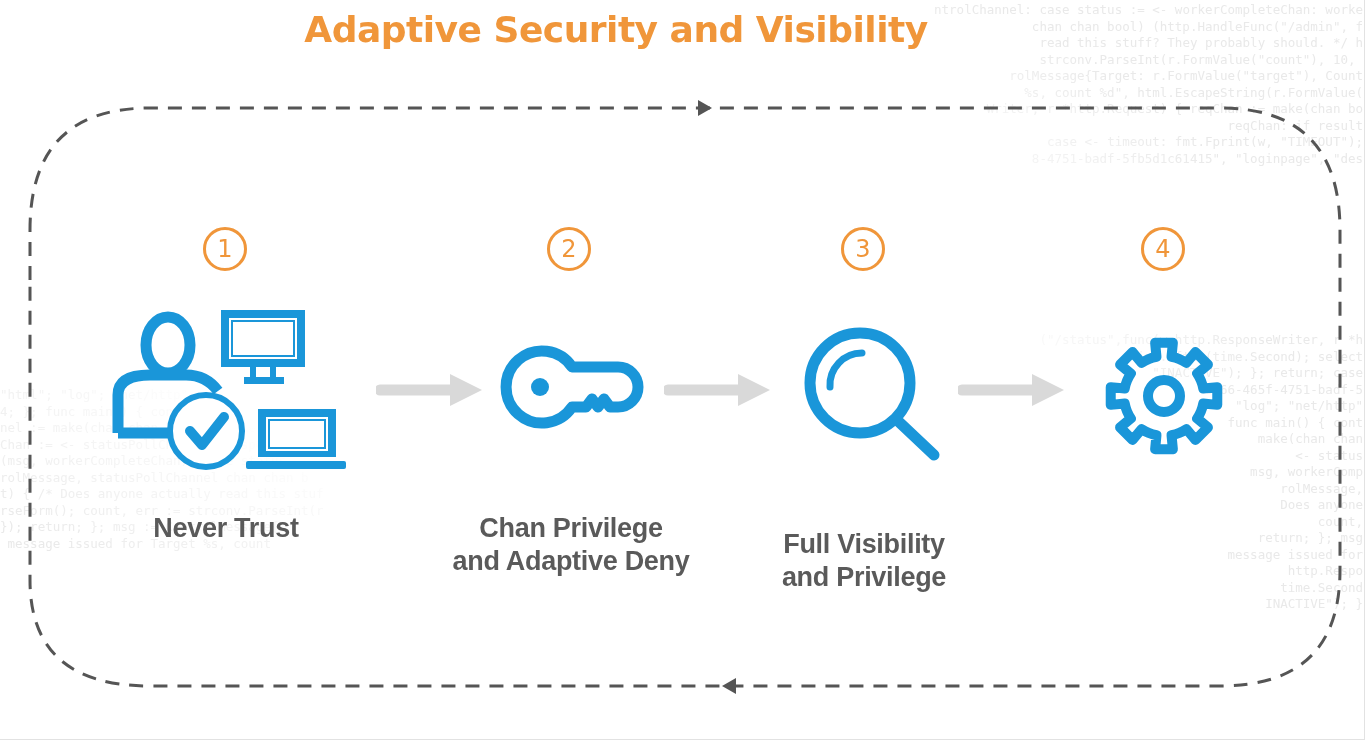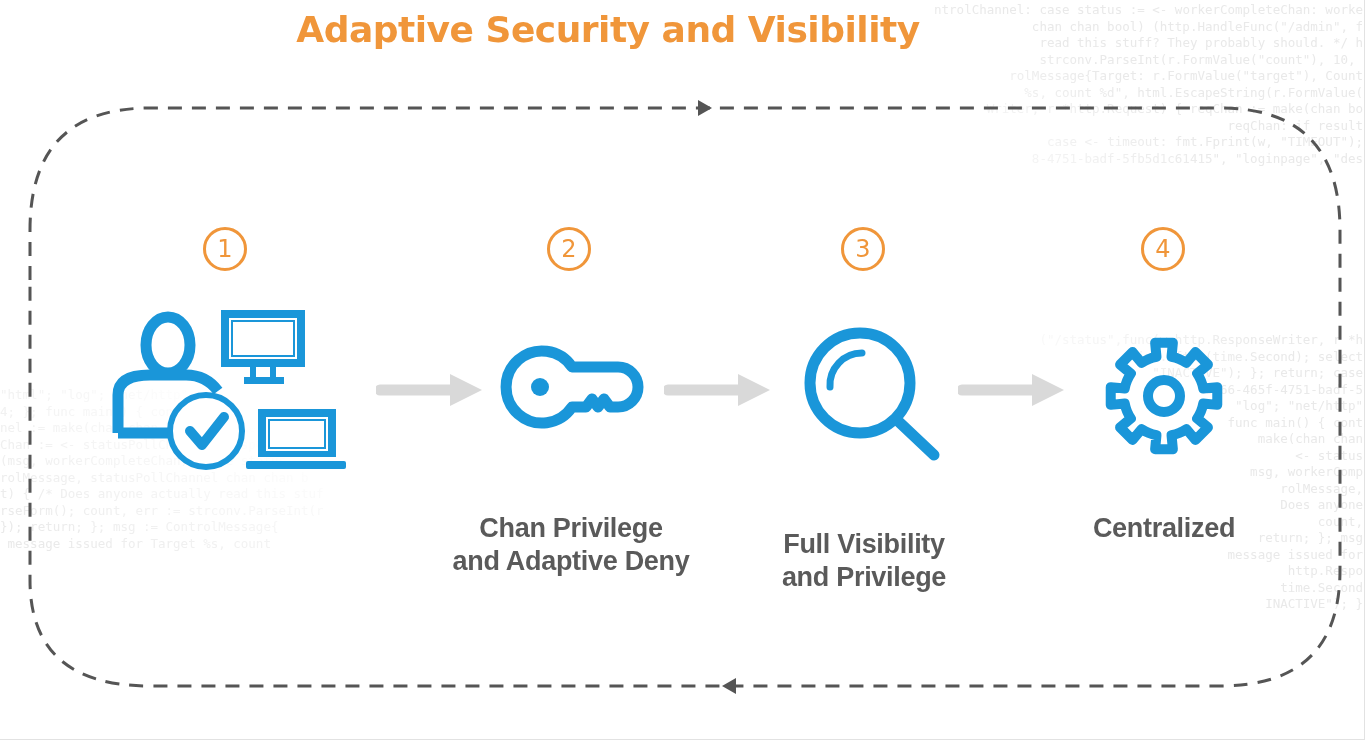--- a/index.html
+++ b/index.html
@@ -18,21 +18,21 @@
     position: absolute; inset: 0;
     background: radial-gradient(ellipse 720px 360px at 560px 300px, rgba(255,255,255,1) 55%, rgba(255,255,255,0) 100%);
   }
   .code-line { position: absolute; }
   .frame-border {
     position: absolute; left: 0; top: 0; width: 1364px; height: 739px;
     border-right: 1px solid #e2e2e2; border-bottom: 1px solid #e2e2e2;
     pointer-events: none;
   }
   .title {
-    position: absolute; left: 8px; width: 1200px; top: 9px; text-align: center;
+    position: absolute; left: 16px; width: 1200px; top: 9px; text-align: center;
     font-family: "DejaVu Sans", sans-serif; font-size: 36px; font-weight: bold;
     color: #f0963a; letter-spacing: -0.5px;
   }
   svg.loop { position: absolute; left: 0; top: 0; }
   .step-num {
     position: absolute; width: 44px; height: 44px; border: 3px solid #f0963a;
     border-radius: 50%; box-sizing: border-box; color: #f0963a;
     font-family: "DejaVu Sans", sans-serif; font-size: 24px; line-height: 38px; text-align: center;
   }
   .step-label {
@@ -74,20 +74,21 @@
   <rect x="122" y="16" width="62" height="35" fill="none" stroke="#1a96d9" stroke-width="2"></rect>
   <rect x="140" y="62" width="6" height="10" fill="#1a96d9"></rect>
   <rect x="160" y="62" width="6" height="10" fill="#1a96d9"></rect>
   <rect x="134" y="72" width="40" height="7" fill="#1a96d9"></rect>
   <rect x="148" y="104" width="78" height="48" fill="#1a96d9"></rect>
   <rect x="156" y="112" width="62" height="34" fill="#ffffff"></rect>
   <rect x="159" y="115" width="56" height="28" fill="none" stroke="#1a96d9" stroke-width="2"></rect>
   <rect x="136" y="156" width="100" height="8" rx="2" fill="#1a96d9"></rect>
 </svg>
 <div class="step-label" style="left:76px; top:512px;">
+  <div>Never Trust</div>
 </div>
 
 <svg class="flow-arrow" style="left:376px; top:370px;" width="110" height="40">
   <line x1="4" y1="20" x2="78" y2="20" stroke="#d9d9d9" stroke-width="11" stroke-linecap="round"></line>
   <polygon points="74,4 106,20 74,36" fill="#d9d9d9"></polygon>
 </svg>
 
 <div class="step-num" style="left:547px; top:227px;">2</div>
 <svg class="icon" style="left:500px; top:345px;" width="145" height="85" viewBox="0 0 145 85">
   <path d="M 72 22 A 36 36 0 1 0 72 62 L 86 62 L 92 54 L 98 62 L 104 54 L 110 62 L 118 62 A 20 20 0 0 0 118 22 Z" fill="none" stroke="#1a96d9" stroke-width="11" stroke-linejoin="round"></path>
@@ -120,14 +121,13 @@
 </svg>
 
 <div class="step-num" style="left:1141px; top:227px;">4</div>
 <svg class="icon" style="left:1100px; top:332px;" width="128" height="128" viewBox="-64 -64 128 128">
   <g id="gear" fill="none" stroke="#1a96d9" stroke-width="10" stroke-linejoin="round">
       <path d="M -15.31 -36.96 A 40 40 0 0 1 -7.54 -39.28 L -8.87 -53.27 L 8.87 -53.27 L 7.54 -39.28 A 40 40 0 0 1 15.31 -36.96 A 40 40 0 0 1 22.44 -33.11 L 31.40 -43.93 L 43.93 -31.40 L 33.11 -22.44 A 40 40 0 0 1 36.96 -15.31 A 40 40 0 0 1 39.28 -7.54 L 53.27 -8.87 L 53.27 8.87 L 39.28 7.54 A 40 40 0 0 1 36.96 15.31 A 40 40 0 0 1 33.11 22.44 L 43.93 31.40 L 31.40 43.93 L 22.44 33.11 A 40 40 0 0 1 15.31 36.96 A 40 40 0 0 1 7.54 39.28 L 8.87 53.27 L -8.87 53.27 L -7.54 39.28 A 40 40 0 0 1 -15.31 36.96 A 40 40 0 0 1 -22.44 33.11 L -31.40 43.93 L -43.93 31.40 L -33.11 22.44 A 40 40 0 0 1 -36.96 15.31 A 40 40 0 0 1 -39.28 7.54 L -53.27 8.87 L -53.27 -8.87 L -39.28 -7.54 A 40 40 0 0 1 -36.96 -15.31 A 40 40 0 0 1 -33.11 -22.44 L -43.93 -31.40 L -31.40 -43.93 L -22.44 -33.11 A 40 40 0 0 1 -15.31 -36.96 Z"></path>
     </g>
   <circle cx="0" cy="0" r="16" fill="none" stroke="#1a96d9" stroke-width="10"></circle>
 </svg>
 <div class="step-label" style="left:1014px; top:512px;">
-  <div>Centralized</div>
 </div>
 
 </body></html>

